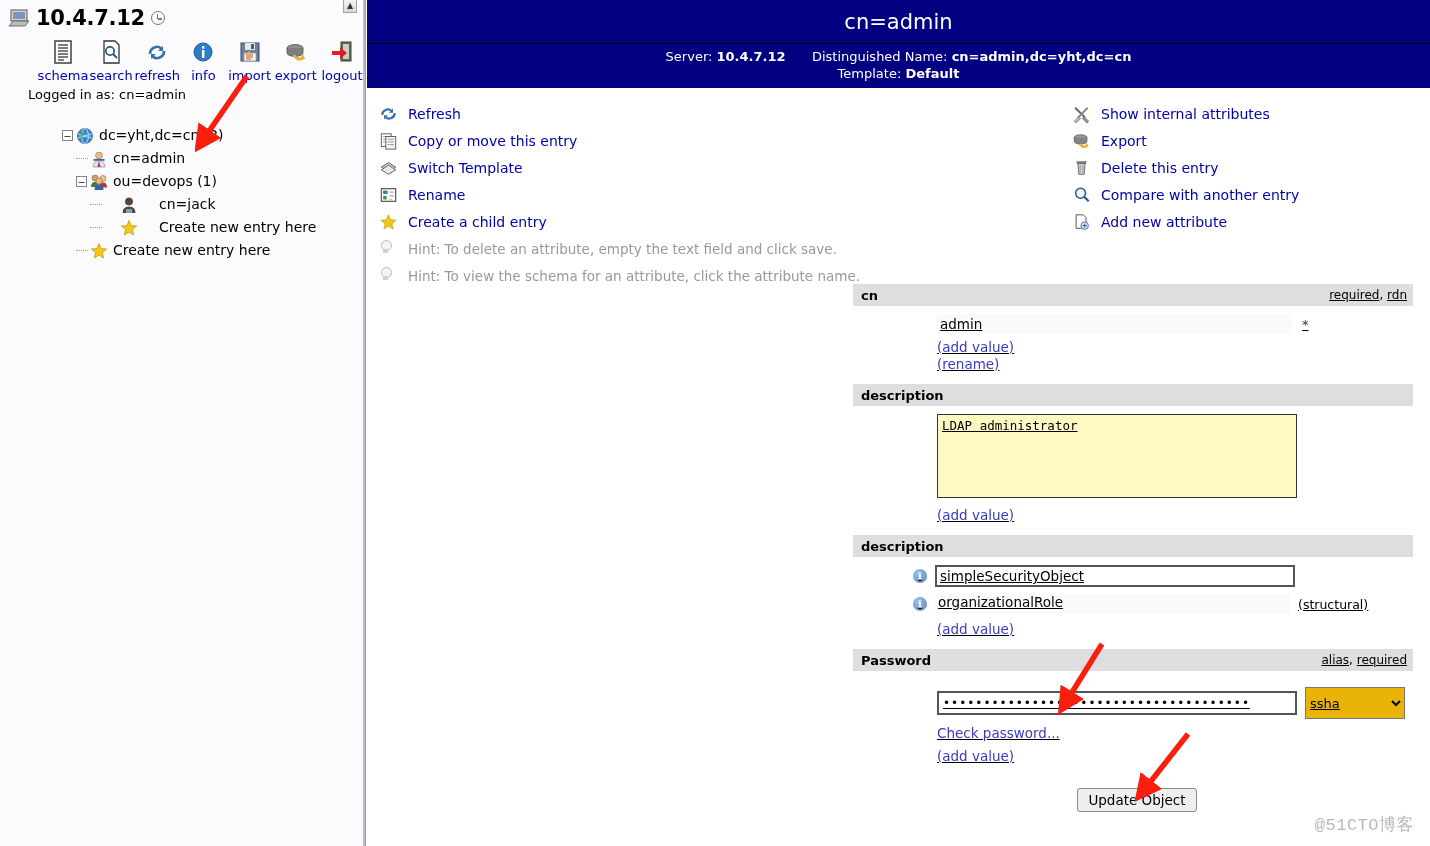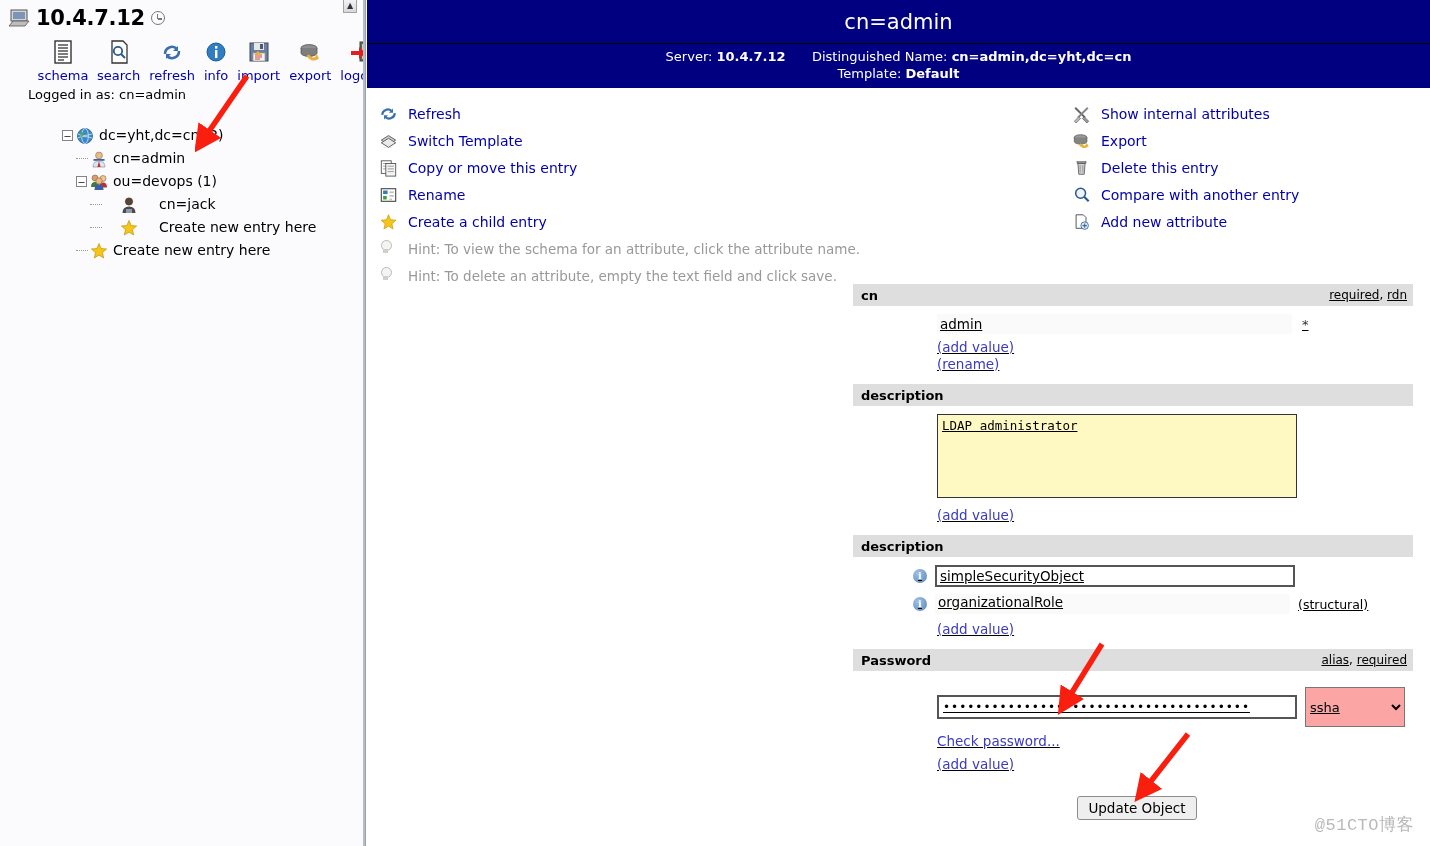--- a/index.html
+++ b/index.html
@@ -54,21 +54,21 @@
     content:""; position:absolute; left:5px; top:2px; width:1.5px; height:5px; background:#777;
   }
   .clock-ico::after {
     content:""; position:absolute; left:6px; top:6px; width:4px; height:1.5px; background:#777;
   }
   .pc-ico {
     width: 22px; height: 18px; position: relative; flex: 0 0 auto;
   }
 
   #toolbar {
-    display: flex; gap: 9px; padding: 8px 0 0 38px;
+    display: flex; gap: 0px; padding: 8px 0 0 38px;
   }
   .tool {
     width: 50px; display: flex; flex-direction: column; align-items: center;
     text-decoration: none;
   }
   .tool .ico { height: 28px; display:flex; align-items:flex-end; justify-content:center; }
   .tool .lbl {
     color: #00a; font-size: 13px; margin-top: 2px; white-space: nowrap;
   }
   #logged-in {
@@ -176,23 +176,23 @@
     font-family: "DejaVu Sans Mono", monospace; font-size: 12.5px;
     padding: 3px 4px; resize: none; color:#000;
   }
   .sub-link {
     padding-left: 84px; margin-top: 5px;
   }
   .sub-link a { color:#3a3ac0; text-decoration:none; font-size: 13.5px; }
   .struct-note { margin-left: 8px; font-size: 12.5px; }
   .struct-note a { color:#000; text-decoration: underline; }
   select.hash {
-    margin-left: 8px; width: 100px; height: 40px; font-size: 13px;
+    margin-left: 8px; width: 100px; height: 32px; font-size: 13px;
     font-family: "DejaVu Sans", sans-serif;
-    border: 1px solid #777; background:#fca5a5;
+    border: 1px solid #777; background:#eab308;
   }
   #check-pw { padding-left: 84px; margin-top: 6px; }
   #check-pw a { color:#3a3ac0; text-decoration: none; font-size: 13.5px; }
   #update-wrap { text-align: center; margin-top: 18px; padding-left: 8px; }
   #update-btn {
     font-family: "DejaVu Sans", sans-serif; font-size: 13.5px;
     padding: 3px 10px; background: #efefef; border: 1px solid #8c8c8c;
     border-radius: 3px; color:#000; cursor: pointer;
   }
 
@@ -420,74 +420,74 @@
               <path d="M15 4 l0 4.5 l-4.5 0 z" fill="#3b6fae"></path>
               <path d="M17 9 a6.2 6.2 0 0 1 -10.5 4.3" fill="none" stroke="#3b6fae" stroke-width="2.4"></path>
               <path d="M5 16 l0 -4.5 l4.5 0 z" fill="#3b6fae"></path>
             </svg>
           </span>
           <a href="#">Refresh</a>
         </div>
         <div class="act-row">
           <span class="ico">
             <svg width="19" height="18" viewBox="0 0 20 20">
-              <path d="M2 9 L10 4 L18 9 L10 14 Z" fill="#cfcfcf" stroke="#555" stroke-width="1"></path>
-              <path d="M2 12 L10 7 L18 12 L10 17 Z" fill="#eaeaea" stroke="#555" stroke-width="1"></path>
-              <path d="M3 16 q5 3 12 0 q-5 3 -12 0 z" fill="#b53030"></path>
-            </svg>
-          </span>
-          <a href="#">Switch Template</a>
-        </div>
-        <div class="act-row">
-          <span class="ico">
-            <svg width="19" height="18" viewBox="0 0 20 20">
               <rect x="2" y="2" width="11" height="14" fill="#fff" stroke="#555" stroke-width="1"></rect>
               <g stroke="#888" stroke-width="0.9">
                   <line x1="4" y1="5" x2="11" y2="5"></line>
                   <line x1="4" y1="8" x2="11" y2="8"></line>
                   <line x1="4" y1="11" x2="11" y2="11"></line>
                 </g>
               <rect x="7" y="5" width="11" height="14" fill="#f4f4f4" stroke="#555" stroke-width="1"></rect>
               <g stroke="#888" stroke-width="0.9">
                   <line x1="9" y1="8" x2="16" y2="8"></line>
                   <line x1="9" y1="11" x2="16" y2="11"></line>
                   <line x1="9" y1="14" x2="16" y2="14"></line>
                 </g>
             </svg>
           </span>
           <a href="#">Copy or move this entry</a>
         </div>
         <div class="act-row">
           <span class="ico">
             <svg width="19" height="18" viewBox="0 0 20 20">
+              <path d="M2 9 L10 4 L18 9 L10 14 Z" fill="#cfcfcf" stroke="#555" stroke-width="1"></path>
+              <path d="M2 12 L10 7 L18 12 L10 17 Z" fill="#eaeaea" stroke="#555" stroke-width="1"></path>
+              <path d="M3 16 q5 3 12 0 q-5 3 -12 0 z" fill="#b53030"></path>
+            </svg>
+          </span>
+          <a href="#">Switch Template</a>
+        </div>
+        <div class="act-row">
+          <span class="ico">
+            <svg width="19" height="18" viewBox="0 0 20 20">
               <rect x="2" y="3" width="16" height="14" fill="#fff" stroke="#444" stroke-width="1.2"></rect>
               <rect x="4" y="5" width="5" height="4" fill="#3a7ab5"></rect>
               <rect x="4" y="11" width="4" height="4" fill="#3aa33a"></rect>
               <rect x="11" y="6" width="5" height="2" fill="#c2c2c2"></rect>
               <rect x="11" y="10" width="5" height="2" fill="#c2c2c2"></rect>
               <rect x="11" y="14" width="3" height="2" fill="#c2c2c2"></rect>
             </svg>
           </span>
           <a href="#">Rename</a>
         </div>
         <div class="act-row">
           <span class="ico">
             <svg width="19" height="18" viewBox="0 0 20 20">
               <path d="M10 2 L12.3 7.5 L18.3 8 L13.7 11.9 L15.1 17.8 L10 14.6 L4.9 17.8 L6.3 11.9 L1.7 8 L7.7 7.5 Z" fill="#f5c518" stroke="#c79a10" stroke-width="0.8"></path>
             </svg>
           </span>
           <a href="#">Create a child entry</a>
         </div>
         <div class="act-row">
           <span class="ico"><span class="bulb"></span></span>
+          <span class="hint">Hint: To delete an attribute, empty the text field and click save.</span>
+        </div>
+        <div class="act-row">
+          <span class="ico"><span class="bulb"></span></span>
           <span class="hint">Hint: To view the schema for an attribute, click the attribute name.</span>
-        </div>
-        <div class="act-row">
-          <span class="ico"><span class="bulb"></span></span>
-          <span class="hint">Hint: To delete an attribute, empty the text field and click save.</span>
         </div>
       </div>
 
       <div class="act-col" id="act-right">
         <div class="act-row">
           <span class="ico">
             <svg width="19" height="18" viewBox="0 0 20 20">
               <path d="M3 3 L14 14" stroke="#666" stroke-width="2.2"></path>
               <path d="M13 13 l5 5 l-2 2 l-5 -5 z" fill="#999" stroke="#555" stroke-width="0.7"></path>
               <path d="M17 3 L6 14" stroke="#888" stroke-width="2.2"></path>

